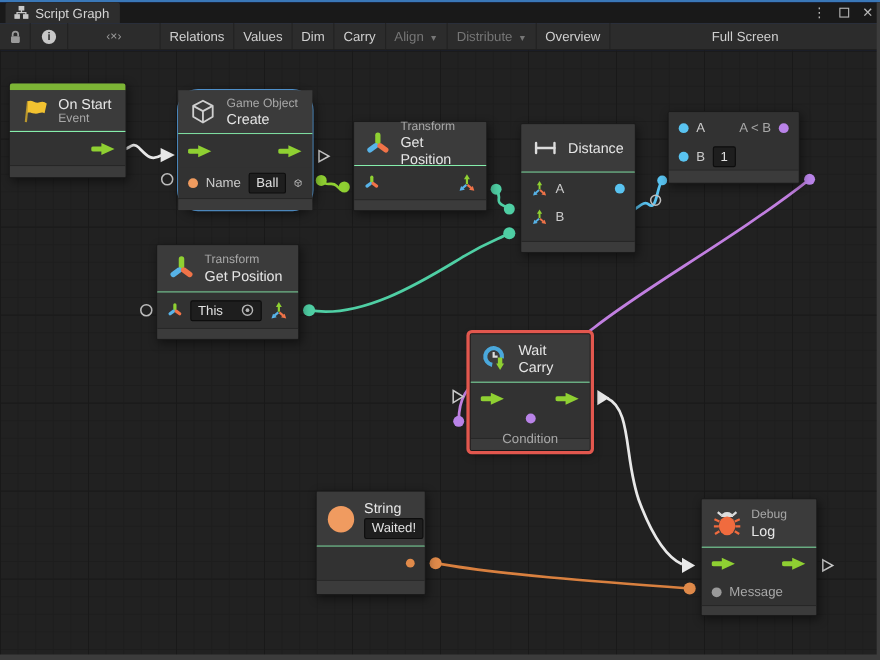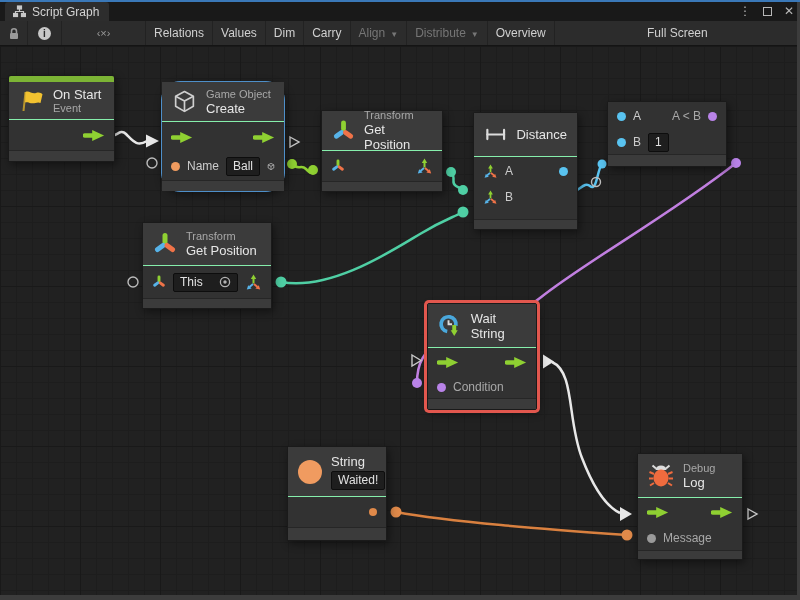--- a/index.html
+++ b/index.html
@@ -359,33 +359,33 @@
   </div>
 
   <div class="node flagged" style="left:427px;top:303px;width:110px;">
     <div class="nhead" style="height:44px;">
       <svg width="27" height="27" viewBox="0 0 27 27">
         <circle cx="12" cy="12" r="8.5" fill="none" stroke="#4aa8dc" stroke-width="4.2" stroke-dasharray="40 14" transform="rotate(100 12 12)"></circle>
         <path d="M12 7.5 V12 H16" fill="none" stroke="#dcdcdc" stroke-width="2.2"></path>
         <path d="M18.5 13 V20" stroke="#8fd032" stroke-width="4.5"></path>
         <path d="M14.5 19 H22.5 L18.5 25.5 Z" fill="#8fd032"></path>
       </svg>
-      <div class="ntitle">Wait String</div>
+      <div class="ntitle">Wait Carry</div>
     </div>
     <div class="nrow" style="height:28px;justify-content:space-between;">
       <svg width="22" height="13" viewBox="0 0 24 13">
           <path d="M2 6.5 H11" stroke="#8fd032" stroke-width="5" stroke-linecap="round" fill="none"></path>
           <path d="M10 .5 L23 6.5 L10 12.5 Z" fill="#8fd032"></path>
         </svg>
       <svg width="22" height="13" viewBox="0 0 24 13">
           <path d="M2 6.5 H11" stroke="#8fd032" stroke-width="5" stroke-linecap="round" fill="none"></path>
           <path d="M10 .5 L23 6.5 L10 12.5 Z" fill="#8fd032"></path>
         </svg>
     </div>
-    <div class="nrow" style="height:22px;">
+    <div class="nrow" style="height:22px;flex-direction:column;">
       <span class="dot" style="background:#b983e8;"></span>
       <span class="plabel dim">Condition</span>
     </div>
     <div class="nfoot" style="height:11px;"></div>
   </div>
 
   <div class="node" style="left:637px;top:453px;width:106px;">
     <div class="nhead" style="height:44px;">
       <svg width="26" height="27" viewBox="0 0 26 27">
         <path d="M8 6.5 L4.5 3.5 M18 6.5 L21.5 3.5" stroke="#dcdcdc" stroke-width="2" fill="none"></path>

